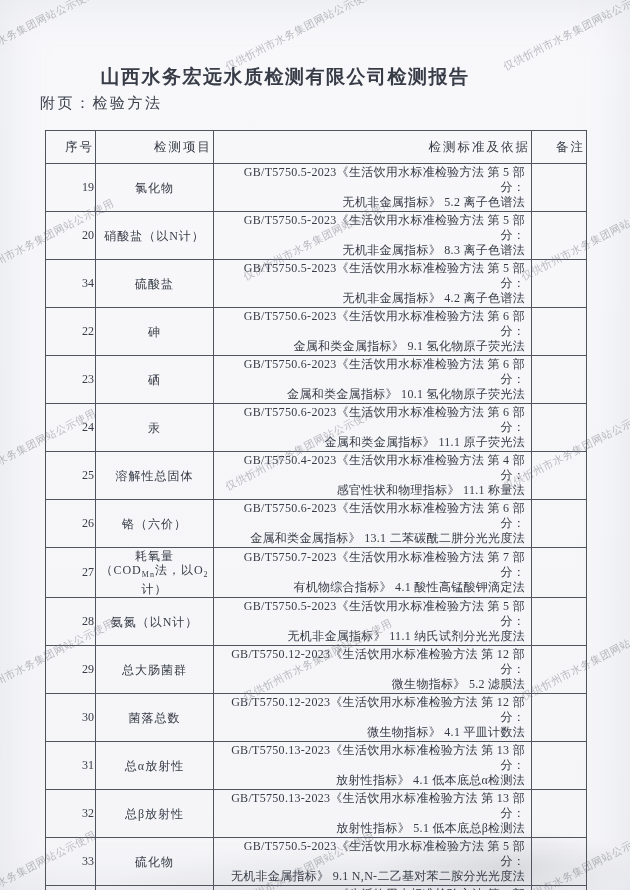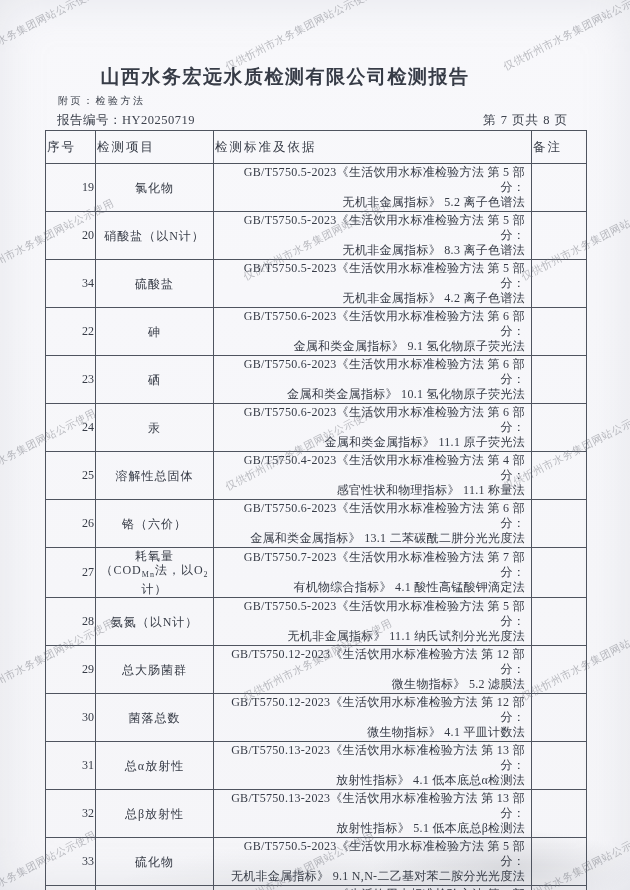--- a/index.html
+++ b/index.html
@@ -17,23 +17,23 @@
       linear-gradient(#f8f8fb,#f5f5f8);
     box-shadow:inset 0 0 45px rgba(175,178,190,0.25);
   }
   .title{
     position:absolute;left:0;top:64px;width:570px;
     text-align:center;
     font-family:"Liberation Sans","DejaVu Sans",sans-serif;
     font-weight:bold;font-size:19px;letter-spacing:1.5px;color:#373c47;
   }
   .subtitle{
-    position:absolute;left:58px;top:94px;
+    position:absolute;left:40px;top:94px;
     font-family:"Liberation Sans","DejaVu Sans",sans-serif;
-    font-size:10px;letter-spacing:2.5px;color:#3b404b;
+    font-size:15px;letter-spacing:2.5px;color:#3b404b;
   }
   .meta{
     position:absolute;left:0;top:112px;width:630px;height:16px;
   }
   .report-no{
     position:absolute;left:57px;top:0;
     font-size:12.5px;letter-spacing:0.5px;color:#3d424d;
   }
   .page-ind{
     position:absolute;right:62px;top:0;
@@ -44,21 +44,21 @@
     border-collapse:collapse;table-layout:fixed;
   }
   table.methods th, table.methods td{
     border:1px solid #4f545f;
     font-weight:normal;
     color:#363b46;
     vertical-align:middle;
     overflow:hidden;
   }
   table.methods th{
-    height:30px;font-size:12.5px;letter-spacing:2px;text-align:left;
+    height:30px;font-size:12.5px;letter-spacing:2px;text-align:right;
   }
   table.methods td{height:33px;font-size:12px;}
   td.c-no{text-align:right;letter-spacing:0;}
   td.c-item{text-align:center;letter-spacing:1px;line-height:14px;}
   td.c-std{text-align:right;padding:1px 6px;letter-spacing:0.3px;line-height:15px;}
   td.c-remark{}
   td sub{font-size:8px;}
   .wm{
     position:absolute;
     font-family:"Liberation Sans","DejaVu Sans",sans-serif;
@@ -70,24 +70,20 @@
 </style>
 </head>
 <body>
 
 <div class="page">
 
   <div class="title">山西水务宏远水质检测有限公司检测报告</div>
 
   <div class="subtitle">附页：检验方法</div>
 
-  <div class="meta">
-    <span class="report-no">报告编号：HY20250719</span>
-    <span class="page-ind">第 7 页共 8 页</span>
-  </div>
 
   <table class="methods">
     <colgroup>
       <col style="width:50px">
         <col style="width:118px">
         <col style="width:318px">
         <col style="width:55px">
     </colgroup>
     <thead>
       <tr>

